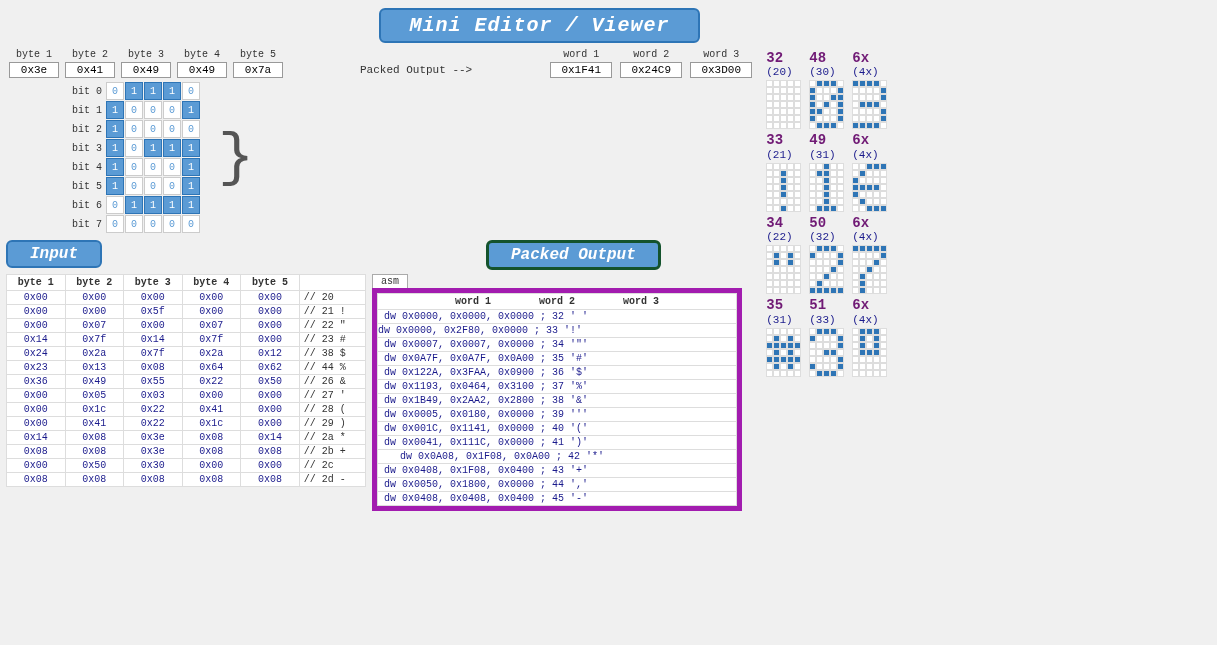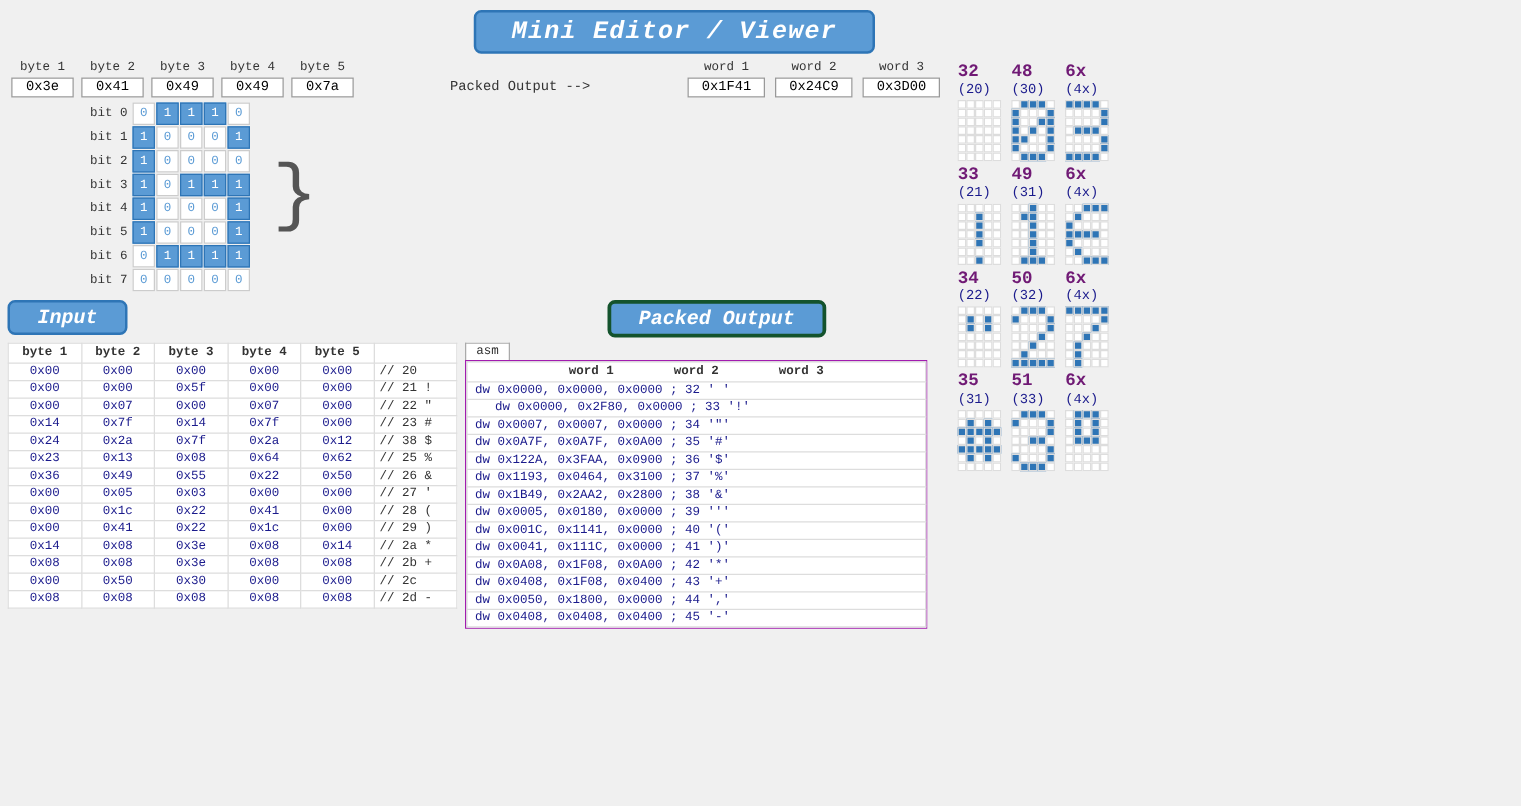--- a/index.html
+++ b/index.html
@@ -261,21 +261,21 @@
     .asm-tab {
       background: white;
       border: 1px solid #aaa;
       border-bottom: none;
       display: inline-block;
       padding: 1px 8px;
       font-size: 10px;
       color: #333;
     }
     .packed-table-wrapper {
-      border: 1px solid #a21caf;
+      border: 5px solid #a21caf;
     }
     .packed-table {
       border-collapse: collapse;
       width: 100%;
     }
     .packed-table th {
       background: white;
       border: 1px solid #ddd;
       padding: 2px 4px;
       text-align: center;
@@ -526,21 +526,21 @@
                   <td>0x2a</td>
                   <td>0x12</td>
                   <td class="comment">// 38 $</td>
                 </tr>
                 <tr>
                   <td>0x23</td>
                   <td>0x13</td>
                   <td>0x08</td>
                   <td>0x64</td>
                   <td>0x62</td>
-                  <td class="comment">// 25 %</td>
+                  <td class="comment">// 44 %</td>
                 </tr>
                 <tr>
                   <td>0x36</td>
                   <td>0x49</td>
                   <td>0x55</td>
                   <td>0x22</td>
                   <td>0x50</td>
                   <td class="comment">// 26 &amp;</td>
                 </tr>
                 <tr>
@@ -610,21 +610,21 @@
               <thead>
                 <tr>
                   <th colspan="10">word 1 &nbsp;&nbsp;&nbsp;&nbsp;&nbsp;&nbsp; word 2 &nbsp;&nbsp;&nbsp;&nbsp;&nbsp;&nbsp; word 3</th>
                 </tr>
               </thead>
               <tbody id="packed-table-body">
                   <tr>
                     <td style="padding-left: 6px;">dw 0x0000, 0x0000, 0x0000 ; 32 ' '</td>
                   </tr>
                   <tr>
-                    <td style="padding-left: 22px; font-family: Liberation Mono, monospace;">dw 0x0000, 0x2F80, 0x0000 ; 33 '!'</td>
+                    <td style="padding-left: 0; font-family: Liberation Mono, monospace;">dw 0x0000, 0x2F80, 0x0000 ; 33 '!'</td>
                   </tr>
                   <tr>
                     <td style="padding-left: 6px;">dw 0x0007, 0x0007, 0x0000 ; 34 '"'</td>
                   </tr>
                   <tr>
                     <td style="padding-left: 6px;">dw 0x0A7F, 0x0A7F, 0x0A00 ; 35 '#'</td>
                   </tr>
                   <tr>
                     <td style="padding-left: 6px;">dw 0x122A, 0x3FAA, 0x0900 ; 36 '$'</td>
                   </tr>
@@ -637,21 +637,21 @@
                   <tr>
                     <td style="padding-left: 6px;">dw 0x0005, 0x0180, 0x0000 ; 39 '''</td>
                   </tr>
                   <tr>
                     <td style="padding-left: 6px;">dw 0x001C, 0x1141, 0x0000 ; 40 '('</td>
                   </tr>
                   <tr>
                     <td style="padding-left: 6px;">dw 0x0041, 0x111C, 0x0000 ; 41 ')'</td>
                   </tr>
                   <tr>
-                    <td style="padding-left: 6px;">dw 0x0A08, 0x1F08, 0x0A00 ; 42 '*'</td>
+                    <td style="padding-left: 22px;">dw 0x0A08, 0x1F08, 0x0A00 ; 42 '*'</td>
                   </tr>
                   <tr>
                     <td style="padding-left: 6px;">dw 0x0408, 0x1F08, 0x0400 ; 43 '+'</td>
                   </tr>
                   <tr>
                     <td style="padding-left: 6px;">dw 0x0050, 0x1800, 0x0000 ; 44 ','</td>
                   </tr>
                   <tr>
                     <td style="padding-left: 6px;">dw 0x0408, 0x0408, 0x0400 ; 45 '-'</td>
                   </tr>

